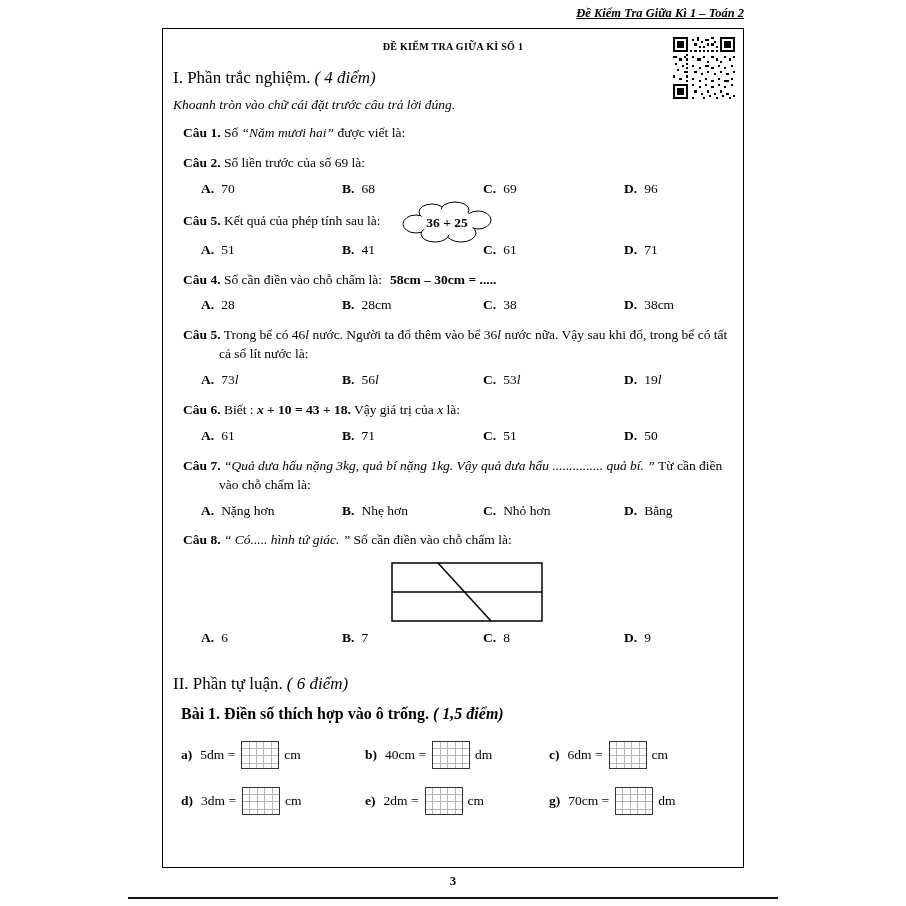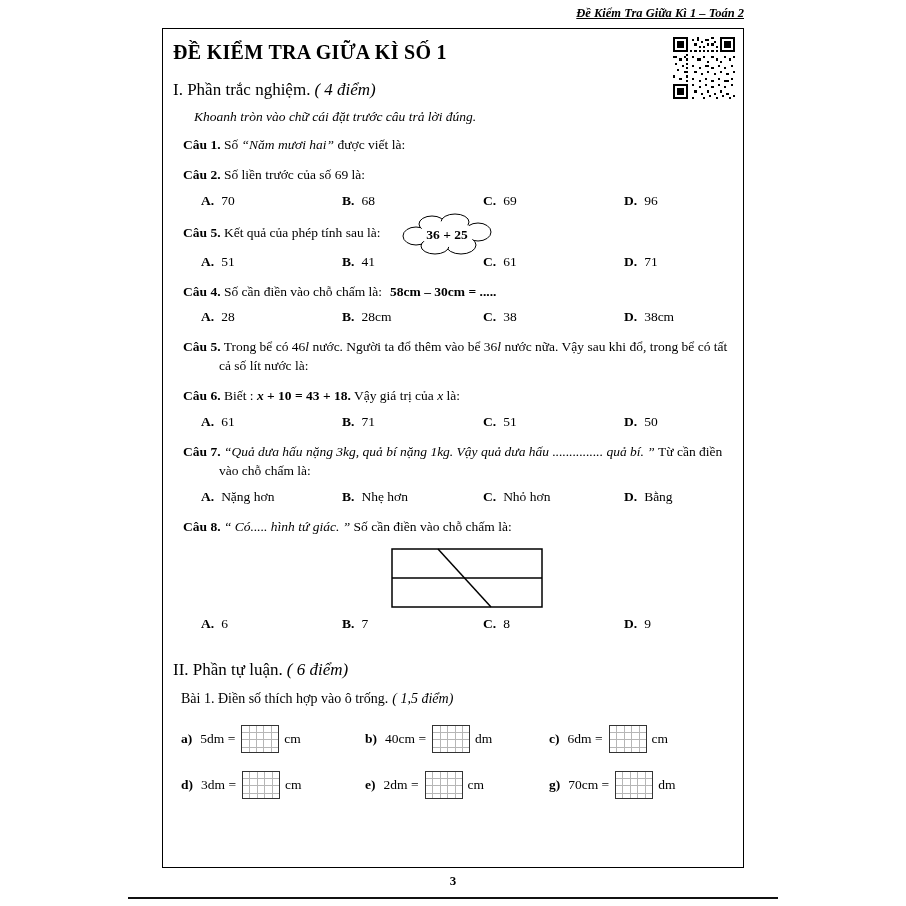--- a/index.html
+++ b/index.html
@@ -5,36 +5,36 @@
   *{box-sizing:border-box;}
   html,body{margin:0;padding:0;}
   body{
     width:906px;height:906px;background:#ffffff;position:relative;
     font-family:"Liberation Serif","DejaVu Serif",serif;color:#000;overflow:hidden;
   }
   .i{font-style:italic;}
   .top-header{position:absolute;top:6px;right:162px;font-size:12.5px;font-weight:bold;font-style:italic;text-decoration:underline;}
   .frame{position:absolute;left:162px;top:28px;width:582px;height:840px;border:1px solid #000;padding:0 10px;}
   .qr{position:absolute;top:8px;right:8px;}
-  .title{margin-top:12px;text-align:left;font-size:20px;font-weight:bold;letter-spacing:.3px;}
+  .title{margin-top:12px;text-align:center;font-size:10px;font-weight:bold;letter-spacing:.3px;}
   .sec-head{margin-top:16px;font-size:17px;font-weight:normal;}
   .sec-head .pts{font-style:italic;margin-left:4px;}
-  .instruction{margin-top:9px;margin-left:21px;font-size:13.5px;font-style:italic;}
+  .instruction{margin-top:9px;margin-left:0;font-size:13.5px;font-style:italic;}
   .q{margin:11px 0 0 46px;text-indent:-36px;font-size:13.5px;line-height:1.4;}
   .q .eq{margin-left:8px;text-align:center;}
   .qflex{display:flex;align-items:center;margin-left:10px;text-indent:0;}
   .cloud{margin:-10px 0 -12px 18px;flex:0 0 auto;}
   .cloud text{font-family:"Liberation Serif","DejaVu Serif",serif;font-size:13.5px;font-weight:bold;fill:#000;}
   .opts{display:flex;margin:7px 0 0 28px;font-size:13.5px;line-height:1.4;}
   .opt{width:141px;}
   .opt:last-child{width:auto;}
   .opt b{margin-right:7px;}
   .quad{display:block;margin:12px 0 2px 218px;}
   .sec2{margin-top:26px;}
-  .ex-head{margin:11px 0 0 8px;font-size:14px;font-weight:normal;}
+  .ex-head{margin:11px 0 0 8px;font-size:16px;font-weight:bold;}
   .ex-head .pts{font-style:italic;margin-left:4px;}
   .fill-row{display:flex;align-items:center;margin:18px 0 0 8px;font-size:13.5px;}
   .fill-item{display:flex;align-items:center;width:184px;}
   .fill-item b{margin-right:8px;}
   .fi-text{margin-right:6px;}
   .gbox{
     display:inline-block;width:38px;height:28px;border:1px solid #333;margin-right:5px;
     background-image:
       repeating-linear-gradient(to right, transparent 0, transparent 6.5px, #b6b6b6 6.5px, #b6b6b6 7.5px),
       repeating-linear-gradient(to bottom, transparent 0, transparent 6.2px, #b6b6b6 6.2px, #b6b6b6 7.2px);
@@ -196,20 +196,26 @@
 
   <div class="q"><b>Câu 4.</b><span> Số cần điền vào chỗ chấm là:</span><b class="eq">58cm – 30cm = .....</b></div>
   <div class="opts">
     <span class="opt"><b>A.</b><span>28</span></span>
     <span class="opt"><b>B.</b><span>28cm</span></span>
     <span class="opt"><b>C.</b><span>38</span></span>
     <span class="opt"><b>D.</b><span>38cm</span></span>
   </div>
 
   <div class="q"><b>Câu 5.</b><span> Trong bể có 46</span><span class="i">l</span><span> nước. Người ta đổ thêm vào bể 36</span><span class="i">l</span><span> nước nữa. Vậy sau khi đổ, trong bể có tất cả số lít nước là:</span></div>
+  <div class="opts">
+    <span class="opt"><b>A.</b><span>73</span><span class="i">l</span></span>
+    <span class="opt"><b>B.</b><span>56</span><span class="i">l</span></span>
+    <span class="opt"><b>C.</b><span>53</span><span class="i">l</span></span>
+    <span class="opt"><b>D.</b><span>19</span><span class="i">l</span></span>
+  </div>
 
   <div class="q"><b>Câu 6.</b><span> Biết : </span><b class="i">x</b><b> + 10 = 43 + 18.</b><span> Vậy giá trị của </span><span class="i">x</span><span> là:</span></div>
   <div class="opts">
     <span class="opt"><b>A.</b><span>61</span></span>
     <span class="opt"><b>B.</b><span>71</span></span>
     <span class="opt"><b>C.</b><span>51</span></span>
     <span class="opt"><b>D.</b><span>50</span></span>
   </div>
 
   <div class="q"><b>Câu 7.</b><span class="i"> “Quả dưa hấu nặng 3kg, quả bí nặng 1kg. Vậy quả dưa hấu ............... quả bí. ”</span><span> Từ cần điền vào chỗ chấm là:</span></div>

